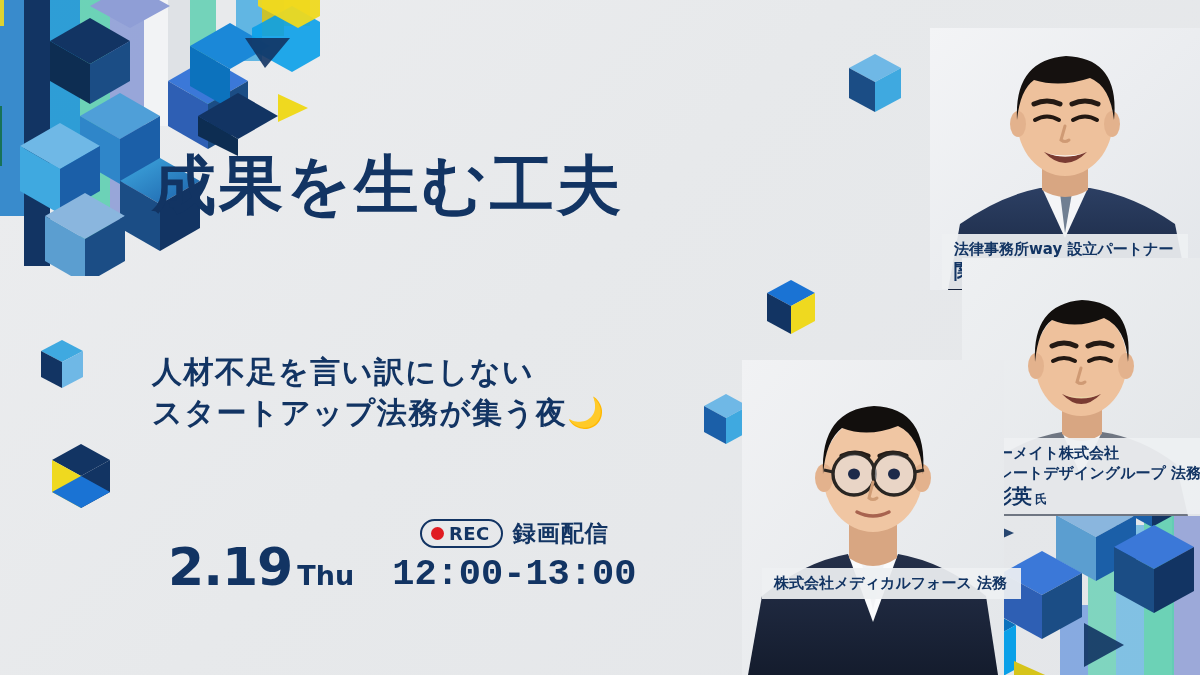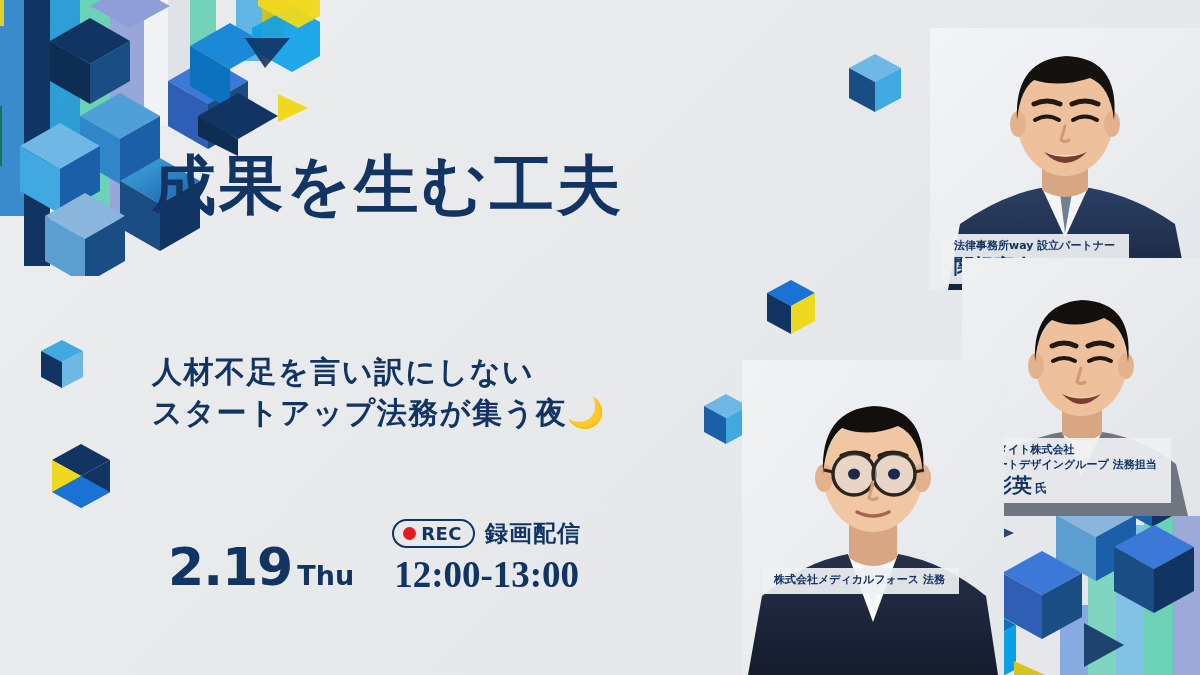--- a/index.html
+++ b/index.html
@@ -64,34 +64,34 @@
   #rec-label{
     color:#123463;font-weight:700;font-size:18px;letter-spacing:.5px;
     font-family:"DejaVu Sans","Liberation Sans",sans-serif;
   }
   #rec-text{
     color:#123463;font-weight:700;font-size:23px;margin-left:10px;letter-spacing:1px;
     font-family:"DejaVu Sans","Liberation Sans",sans-serif;
   }
   #time-range{
     color:#123463;font-weight:700;font-size:37px;line-height:1;letter-spacing:0px;
-    font-family:Liberation Serif, serif;
+    font-family:Liberation Mono, monospace;
   }
 
   
   .speaker{position:absolute;}
   .photo{position:absolute;overflow:hidden;}
   .photo svg{display:block;}
 
   .nameplate{
     position:absolute;background:rgba(238,240,242,.93);
     padding:5px 14px 6px 12px;
   }
   .np-org{
-    color:#123463;font-weight:700;font-size:11px;line-height:1.35;
+    color:#123463;font-weight:700;font-size:15px;line-height:1.35;
     white-space:nowrap;font-family:"DejaVu Sans","Liberation Sans",sans-serif;
   }
   .np-name{
     color:#123463;font-weight:700;font-size:20px;line-height:1.2;
     white-space:nowrap;font-family:"DejaVu Sans","Liberation Sans",sans-serif;
   }
   .np-suffix{font-size:12px;font-weight:700;margin-left:3px;}
 </style>
 </head>
 <body>

